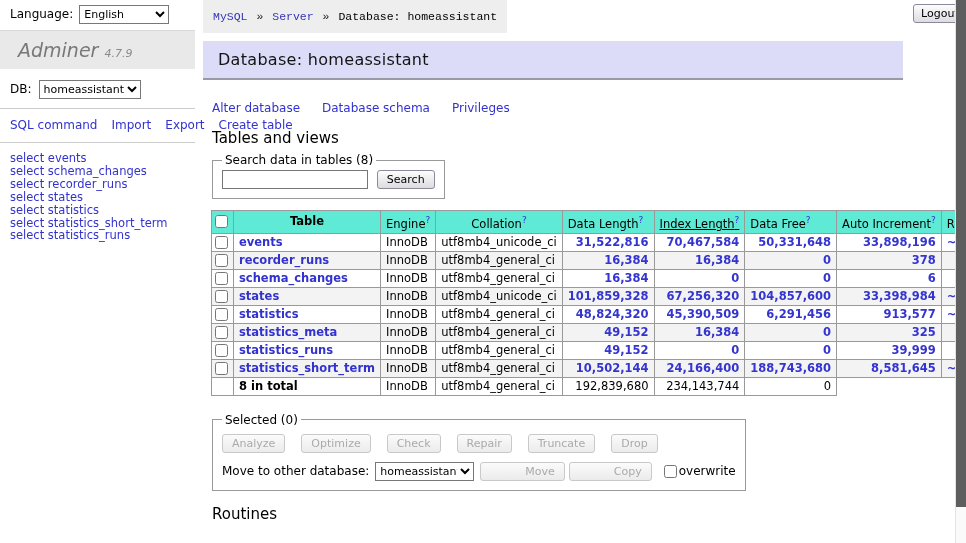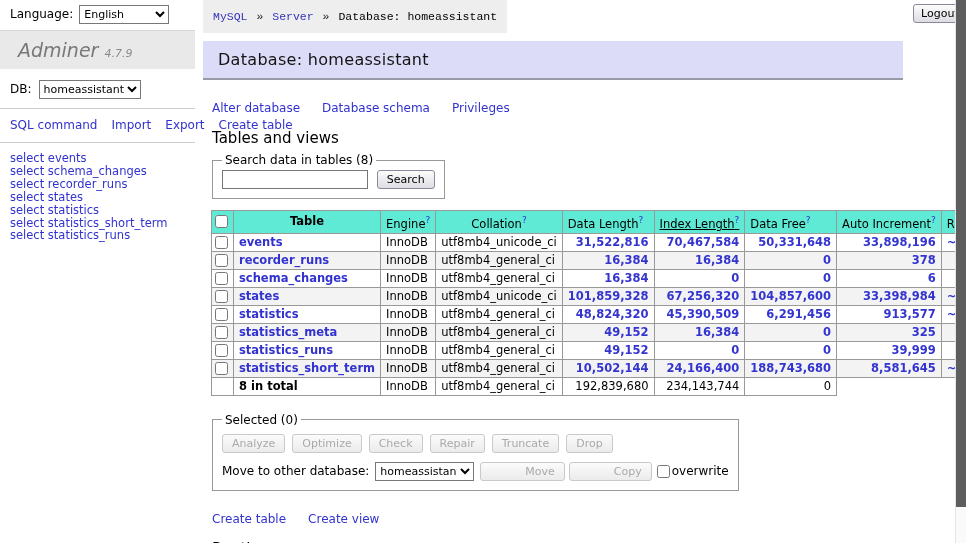--- a/index.html
+++ b/index.html
@@ -66,25 +66,25 @@
   .tables thead th.check,.tables tbody td.check{text-align:center;padding:2px 3px;}
   .tables sup a{font-size:9px;}
   .tables td.num{text-align:right;color:#3434cf;font-weight:bold;}
   .tables td.numk{text-align:right;color:#000;}
   .tables tbody tr.odd td{background:#f3f3f4;}
   .tables td.name a{font-weight:bold;}
   .tables .total td.name{font-weight:bold;}
 
   .selected-fs{margin-top:17px;min-width:372px;}
   .btnrow{margin:4px 0 9px;}
-  .btnrow button{margin-right:7px;}
+  .btnrow button{margin-right:16px;}
   .moverow span.mlabel{margin-right:6px;}
   .moverow select{width:99px;margin-right:6px;}
   .moverow button{margin-right:4px;padding-left:44px;}
-  .ovw{margin-left:1px;}
+  .ovw{margin-left:8px;}
 
   
   .scrollbar{position:absolute;right:0;top:0;width:10px;height:543px;background:#fafafa;border-left:1px solid #e4e4e4;}
   .scrollbar .thumb{width:10px;height:507px;background:#5e5e5e;}
 </style>
 </head>
 <body>
 
 <div class="sidebar">
   <p class="lang-row">
@@ -241,21 +241,20 @@
   </table>
 
   <fieldset class="selected-fs">
     <legend>Selected (0)</legend>
     <div class="btnrow" id="sel-buttons"><button disabled="">Analyze</button><button disabled="">Optimize</button><button disabled="">Check</button><button disabled="">Repair</button><button disabled="">Truncate</button><button disabled="">Drop</button></div>
     <div class="moverow">
       <span class="mlabel">Move to other database:</span><select id="move-select"><option>homeassistant</option></select><span id="move-buttons"><button disabled="">Move</button><button disabled="">Copy</button></span><label class="ovw"><input type="checkbox" style=""><span>overwrite</span></label>
     </div>
   </fieldset>
 
-  <p class="links" id="bottom-links"><a>Create table</a><a>Create view</a></p>
   <h3>Routines</h3>
   
   
 </div>
 
 <button class="logout">Logout</button>
 
 <div class="scrollbar">
   <div class="thumb"></div>
 </div>

